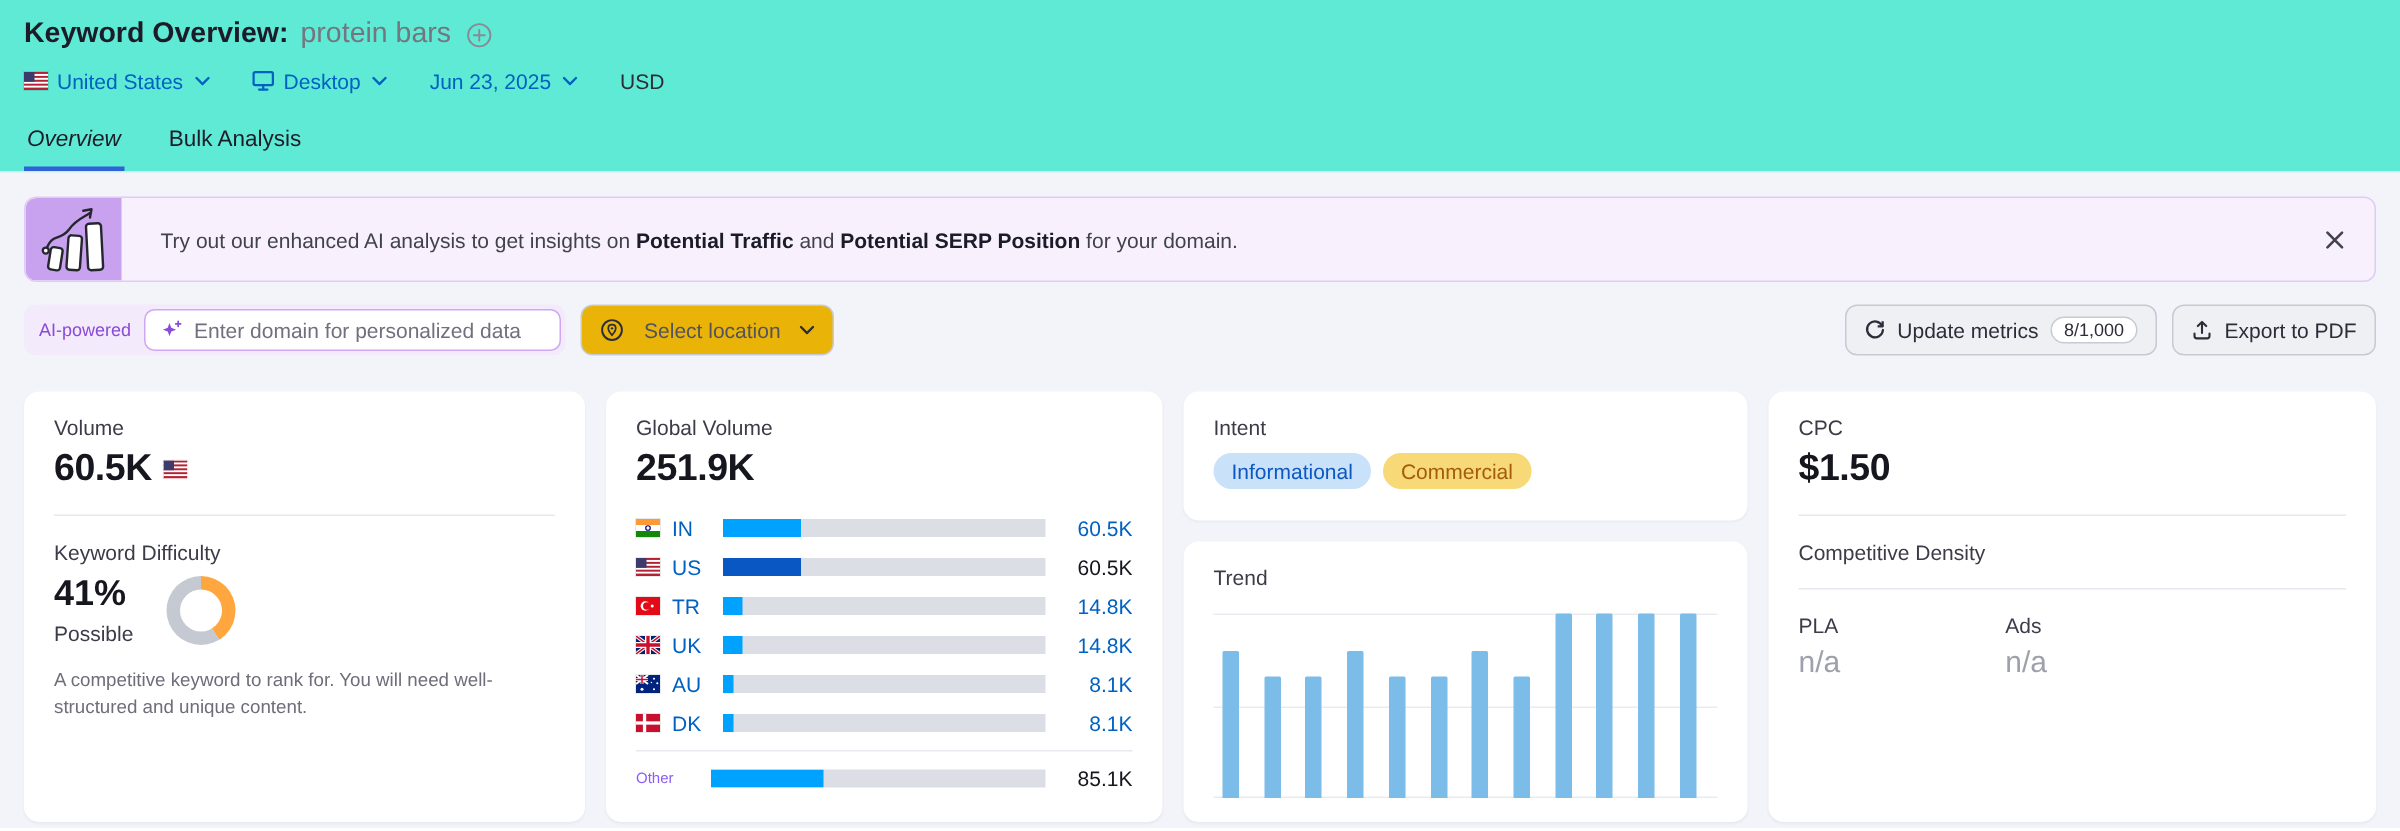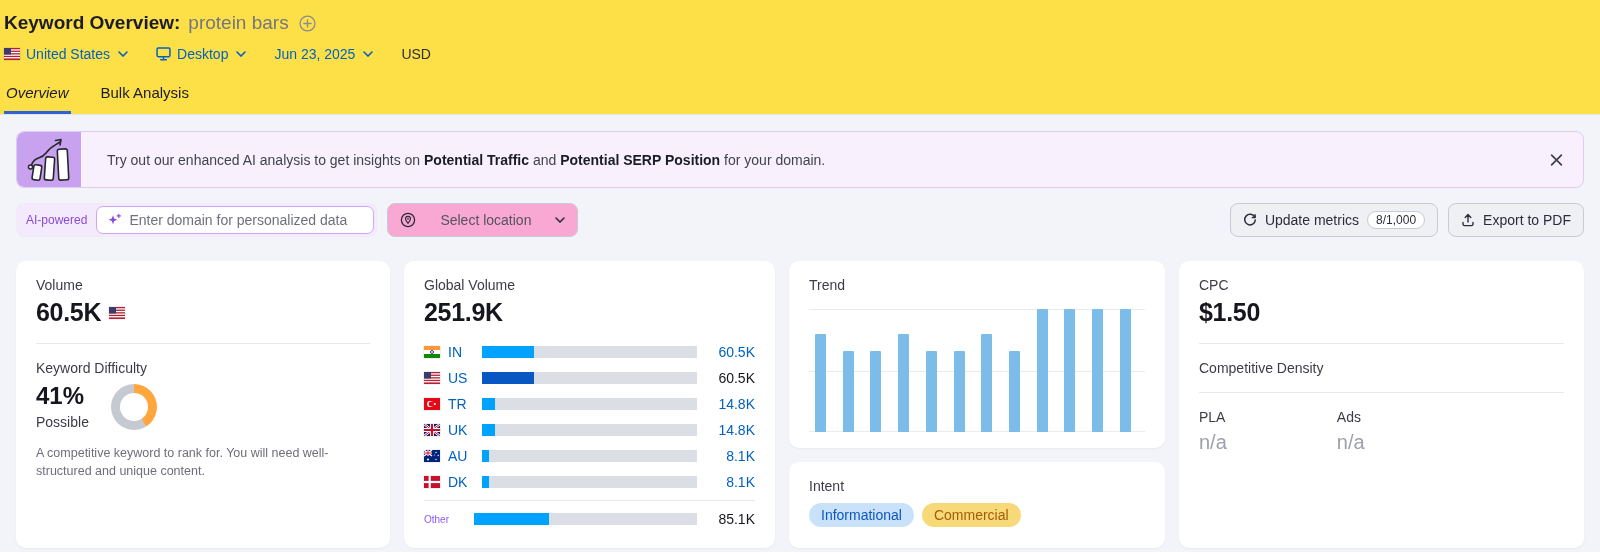--- a/index.html
+++ b/index.html
@@ -1,20 +1,20 @@
 <!DOCTYPE html>
 <html><head>
 <meta charset="utf-8">
 <style>
   * { margin:0; padding:0; box-sizing:border-box; }
   html,body { width:1600px; height:554px; overflow:hidden; background:#fff;
     font-family:"Liberation Sans", sans-serif; color:#1b1b29; }
 
   
-  .header { background:#fde047; padding:12px 16px 0 4px; }
+  .header { background:#5eead4; padding:12px 16px 0 16px; }
   .title-row { display:flex; align-items:center; gap:8px; }
   .title { font-size:19px; font-weight:700; color:#1b1b29; }
   .keyword { font-size:19px; color:#75757f; }
   .plus-icon { display:inline-flex; margin-left:2px; cursor:pointer; }
   .filters-row { display:flex; align-items:center; gap:28px; margin-top:12px; font-size:14px; }
   .filter { display:inline-flex; align-items:center; gap:6px; color:#0061c2; cursor:pointer; }
   .filter .chev { color:#0061c2; margin-left:2px; display:inline-flex; }
   .currency { color:#2d2d3a; }
   .tabs-row { display:flex; gap:28px; margin-top:16px; border-bottom:1px solid #e2e4ea; margin-left:-16px; margin-right:-16px; padding-left:16px; }
   .tab { font-size:15px; padding:6px 2px 10px 2px; color:#1b1b29; cursor:pointer; border-bottom:3px solid transparent; }
@@ -34,22 +34,22 @@
 
   .toolbar { display:flex; align-items:center; margin-top:15px; height:34px; }
   .ai-wrap { display:inline-flex; align-items:center; background:#f3eafb; border-radius:8px;
     padding:3px 3px 3px 10px; gap:9px; height:34px; }
   .ai-label { font-size:12px; color:#8a4bd8; }
   .domain-input-box { display:flex; align-items:center; gap:7px; background:#fff;
     border:1.5px solid #cfa7f3; border-radius:7px; height:28px; padding:0 10px; width:278px; }
   .domain-input-box input { border:none; outline:none; font-size:14px; width:100%;
     font-family:"Liberation Sans",sans-serif; color:#3b82f6; background:transparent; }
   .domain-input-box input::placeholder { color:#70707e; }
-  .loc-btn { display:inline-flex; align-items:center; gap:24px; margin-left:10px; height:34px;
-    background:#f9a8d4; border:1px solid #c6cad2; border-radius:8px; padding:0 12px;
+  .loc-btn { display:inline-flex; align-items:center; gap:13px; margin-left:10px; height:34px;
+    background:#eab308; border:1px solid #c6cad2; border-radius:8px; padding:0 12px;
     font-size:14px; color:#53535f; cursor:pointer; }
   .toolbar-spacer { flex:1; }
   .gray-btn { display:inline-flex; align-items:center; gap:8px; height:34px; background:#eef0f4;
     border:1px solid #c6cad2; border-radius:8px; padding:0 12px; font-size:14px; color:#2d2d3a; cursor:pointer; }
   .gray-btn + .gray-btn { margin-left:10px;justify-content:center; }
   .count-badge { background:#fff; border:1px solid #c6cad2; border-radius:10px; font-size:12px;
     padding:1px 8px; color:#2d2d3a; }
 
   
   .cards { display:grid; grid-template-columns:374px 371px 376px 1fr; gap:14px; margin-top:24px; height:273px; }
@@ -378,20 +378,27 @@
       <div class="gv-row other">
         <span class="gv-label">Other</span>
         <span class="gv-track">
             <span class="gv-fill" id="other-fill" style="width: 33.8%; background: rgb(0, 162, 255);"></span>
           </span>
         <span class="gv-value">85.1K</span>
       </div>
     </div>
 
     <div class="col3">
+      <div class="card intent-card">
+        <div class="metric-label">Intent</div>
+        <div class="intent-badges">
+            <span class="intent-badge" style="background: rgb(201, 226, 249); color: rgb(12, 87, 194);">Informational</span>
+            <span class="intent-badge" style="background: rgb(248, 217, 120); color: rgb(163, 92, 12);">Commercial</span>
+          </div>
+      </div>
       <div class="card trend-card">
         <div class="metric-label">Trend</div>
         <div class="trend-chart">
           <div class="gridline top"></div>
           <div class="gridline mid"></div>
           <div class="gridline bottom"></div>
           <div class="trend-bars">
               <div class="trend-bar" style="height: 80%; background: rgb(124, 188, 232);"></div>
               <div class="trend-bar" style="height: 66%; background: rgb(124, 188, 232);"></div>
               <div class="trend-bar" style="height: 66%; background: rgb(124, 188, 232);"></div>
@@ -400,27 +407,20 @@
               <div class="trend-bar" style="height: 66%; background: rgb(124, 188, 232);"></div>
               <div class="trend-bar" style="height: 80%; background: rgb(124, 188, 232);"></div>
               <div class="trend-bar" style="height: 66%; background: rgb(124, 188, 232);"></div>
               <div class="trend-bar" style="height: 100%; background: rgb(124, 188, 232);"></div>
               <div class="trend-bar" style="height: 100%; background: rgb(124, 188, 232);"></div>
               <div class="trend-bar" style="height: 100%; background: rgb(124, 188, 232);"></div>
               <div class="trend-bar" style="height: 100%; background: rgb(124, 188, 232);"></div>
             </div>
         </div>
       </div>
-      <div class="card intent-card">
-        <div class="metric-label">Intent</div>
-        <div class="intent-badges">
-            <span class="intent-badge" style="background: rgb(201, 226, 249); color: rgb(12, 87, 194);">Informational</span>
-            <span class="intent-badge" style="background: rgb(248, 217, 120); color: rgb(163, 92, 12);">Commercial</span>
-          </div>
-      </div>
     </div>
 
     <div class="card">
       <div class="metric-label">CPC</div>
       <div class="metric-value">
           <span>$1.50</span>
         </div>
       <div class="divider"></div>
       <div class="metric-label">Competitive Density</div>
       <div class="divider"></div>

